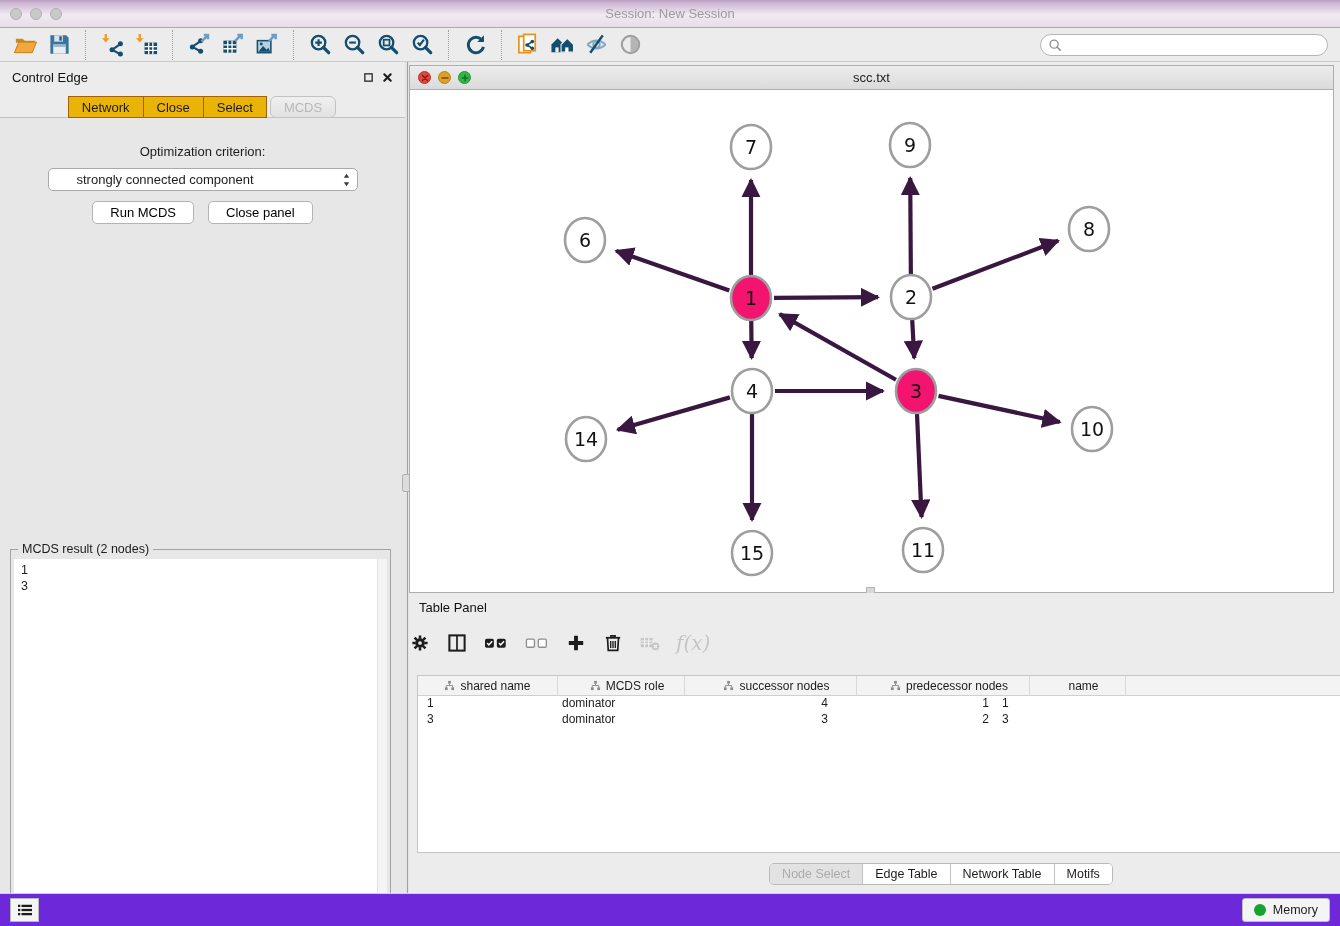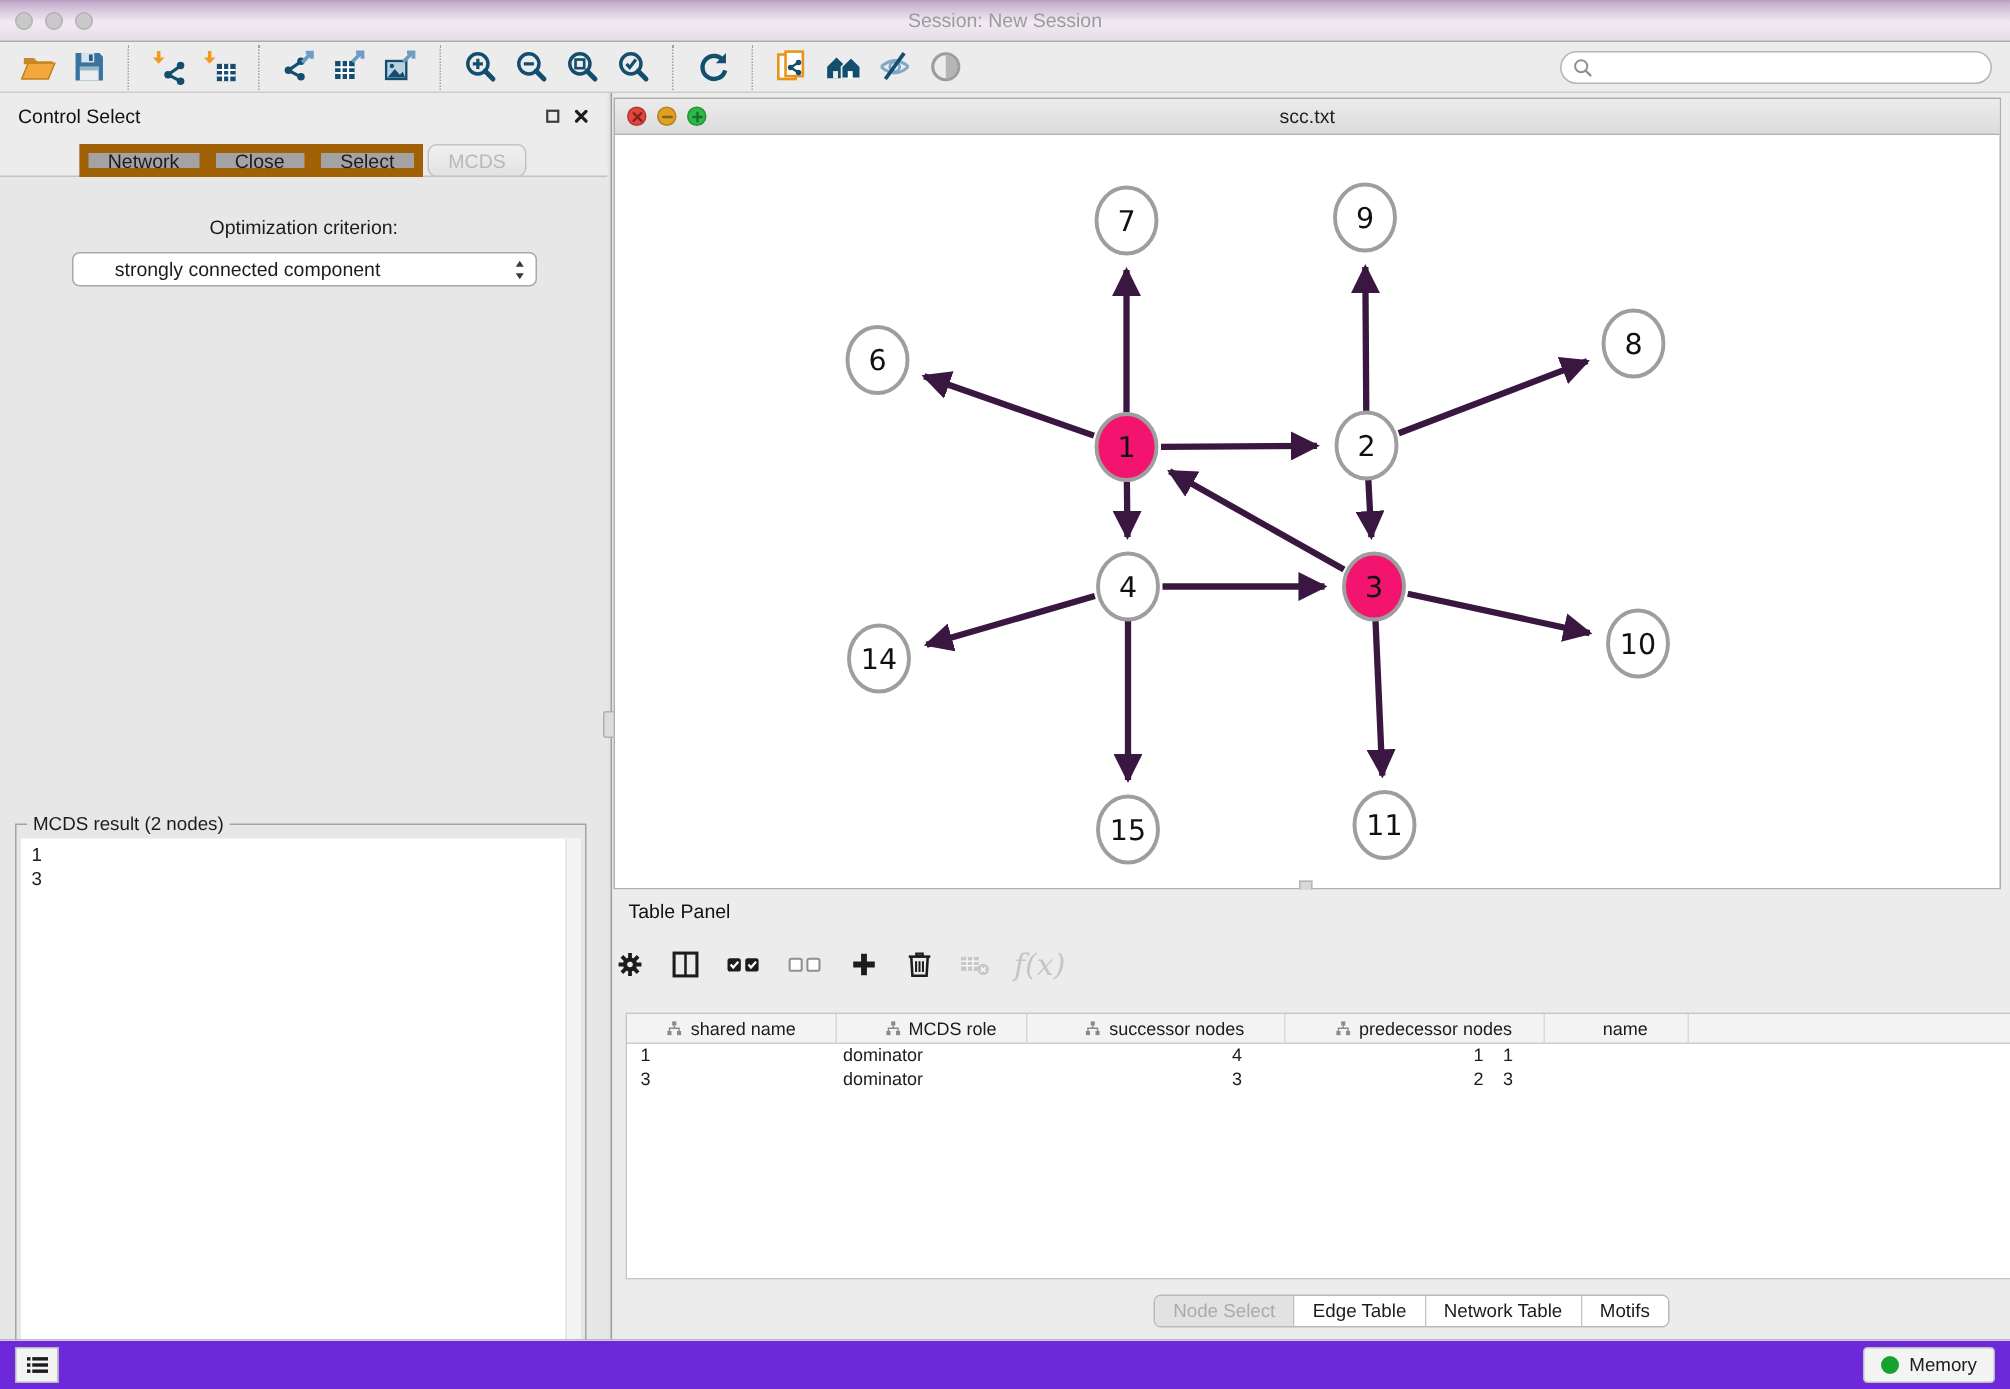--- a/index.html
+++ b/index.html
@@ -26,21 +26,21 @@
   .search-wrap svg { width:14px; height:14px; }
   .search-input { border:none; outline:none; flex:1; height:18px; font-size:12px; background:transparent; padding-left:5px; }
 
   
   .control-panel { position:absolute; left:0; top:62px; width:405px; height:831px; background:#ececec; }
   .cp-header { height:30px; display:flex; align-items:center; padding:0 12px; }
   .panel-title { font-size:13px; color:#111; }
   .panel-header-icons { margin-left:auto; display:flex; gap:8px; align-items:center; }
   .panel-header-icons svg { width:11px; height:11px; }
   .cp-tabs { position:relative; z-index:2; display:flex; justify-content:center; margin-top:4px; height:22px; }
-  .cp-tab { font-size:13px; padding:2px 13px; background:#a3a3a3; border:6px solid #a16207; margin-left:-1px;
+  .cp-tab { font-size:13px; padding:2px 13px; background:#eab308; border:1px solid #a16207; margin-left:-1px;
     display:flex; align-items:center; cursor:default; }
   .cp-tab.selected { background:linear-gradient(#f0f0f0,#e2e2e2); color:#b8b8b8; border:1px solid #c3c3c3;
     border-radius:6px; margin-left:3px; }
   .cp-body { position:absolute; left:0; top:55px; right:0; bottom:0; background:#e7e7e7; border-top:1px solid #c2c2c2; }
   .opt-label { text-align:center; font-size:13px; margin-top:26px; }
   .cp-select { width:310px; height:23px; margin:9px auto 0; background:#fff; border:1px solid #a9a9a9;
     border-radius:5px; display:flex; align-items:center; padding:0 6px 0 28px; font-size:13px; cursor:default; }
   .cp-select .sel-text { flex:1; }
   .cp-select svg { width:9px; height:16px; }
   .cp-btn-row { display:flex; justify-content:center; gap:14px; margin-top:10px; }
@@ -292,21 +292,21 @@
     <svg viewBox="0 0 16 16">
         <circle cx="7" cy="7" r="4.6" fill="none" stroke="#8f8f8f" stroke-width="1.5"></circle>
         <path d="M10.3 10.3 L14 14" stroke="#8f8f8f" stroke-width="1.8" stroke-linecap="round"></path>
       </svg>
     <input class="search-input" placeholder="" style="">
   </div>
 </div>
 
 <div class="control-panel">
   <div class="cp-header">
-    <span class="panel-title">Control Select</span>
+    <span class="panel-title">Control Edge</span>
     <span class="panel-header-icons">
       <svg viewBox="0 0 12 12">
           <rect x="2" y="2" width="8" height="8" fill="none" stroke="#3c3c3c" stroke-width="1.6"></rect>
         </svg>
       <svg viewBox="0 0 12 12">
           <path d="M2.5 2.5 L9.5 9.5 M9.5 2.5 L2.5 9.5" stroke="#1c1c1c" stroke-width="2.3" stroke-linecap="round"></path>
         </svg>
     </span>
   </div>
   <div class="cp-tabs" id="cp-tabs">
@@ -316,20 +316,24 @@
       <div class="cp-tab selected">MCDS</div>
     </div>
   <div class="cp-body">
     <div class="opt-label">Optimization criterion:</div>
     <div class="cp-select">
       <span class="sel-text">strongly connected component</span>
       <svg viewBox="0 0 10 18">
           <path d="M5 2 L8 6.5 H2 Z" fill="#3a3a3a"></path>
           <path d="M5 16 L2 11.5 H8 Z" fill="#3a3a3a"></path>
         </svg>
+    </div>
+    <div class="cp-btn-row">
+      <button class="cp-btn">Run MCDS</button>
+      <button class="cp-btn">Close panel</button>
     </div>
     <div class="result-group">
       <span class="result-legend">MCDS result (2 nodes)</span>
       <div class="result-box">
         <div class="result-text" id="result-text">1
 3</div>
         <div class="result-track"></div>
       </div>
     </div>
   </div>

